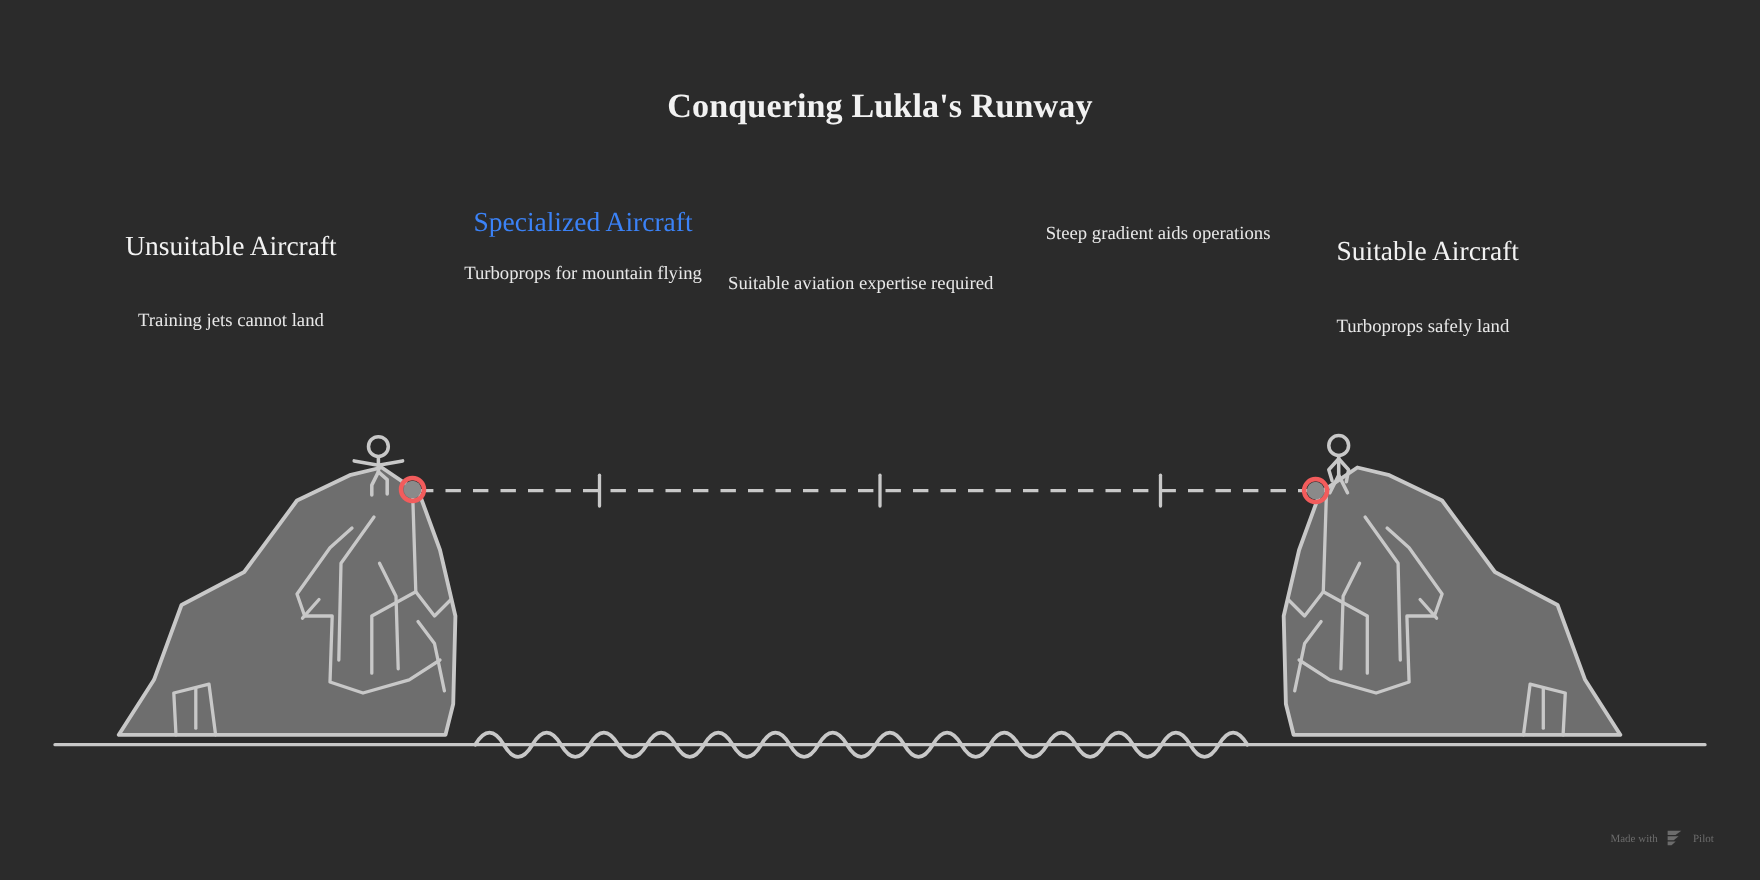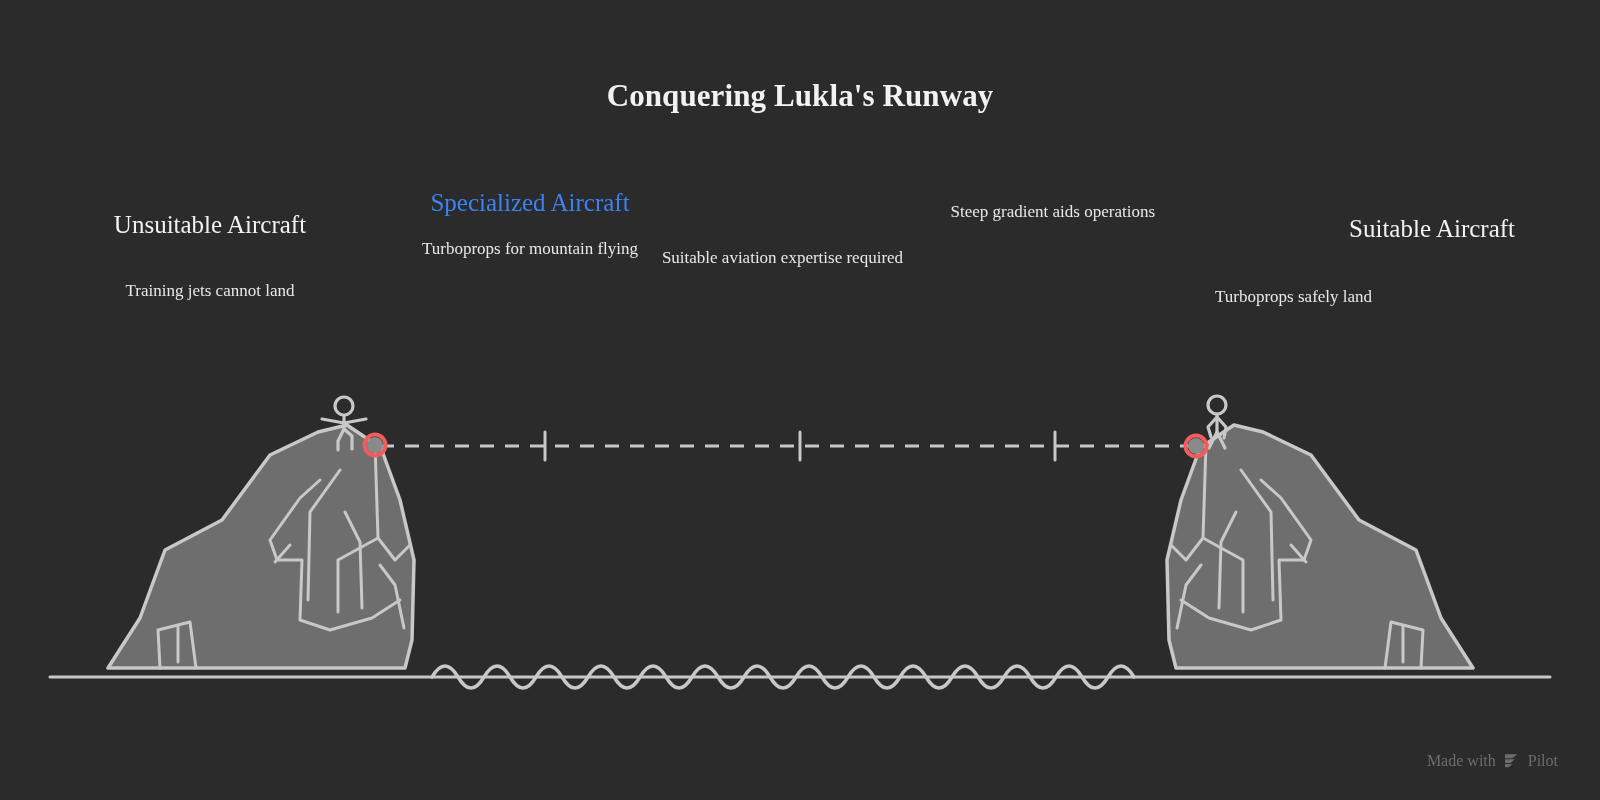--- a/index.html
+++ b/index.html
@@ -73,21 +73,21 @@
 
   
   #watermark {
     position: absolute;
     right: 42px;
     bottom: 30px;
     display: flex;
     align-items: center;
     gap: 7px;
     color: #6c6c6c;
-    font-size: 16px;
+    font-size: 10px;
   }
   #watermark .wm-logo { display: block; }
 </style>
 </head>
 <body>
 
 <div id="canvas">
 
   <div id="title">Conquering Lukla's Runway</div>
 
@@ -103,21 +103,21 @@
 
   <div class="col" id="col2">
     <div class="col-body">Suitable aviation expertise required</div>
   </div>
 
   <div class="col" id="col3">
     <div class="col-body">Steep gradient aids operations</div>
   </div>
 
   <div class="col" id="col4">
-    <div class="col-head" style="color:#f2f2f2;text-align:right;">Suitable Aircraft</div>
+    <div class="col-head" style="color:#f2f2f2;">Suitable Aircraft</div>
     <div class="col-body">Turboprops safely land</div>
   </div>
 
   <svg id="scene" viewBox="0 0 1600 800">
 
     <g>
       <path fill="#6e6e6e" stroke="#c8c8c8" stroke-width="3.5" stroke-linejoin="round" stroke-linecap="round" d="M 381,448
                L 347,425
                L 318,432
                L 270,455

